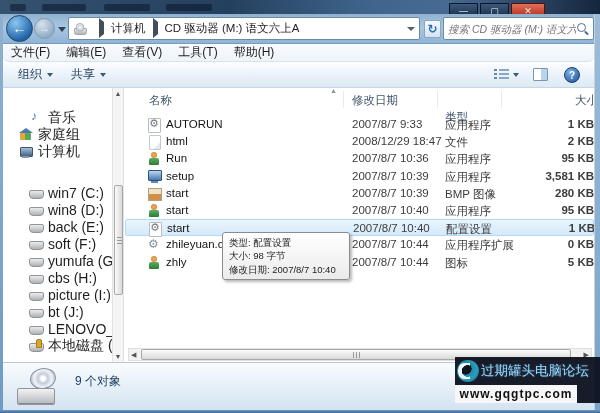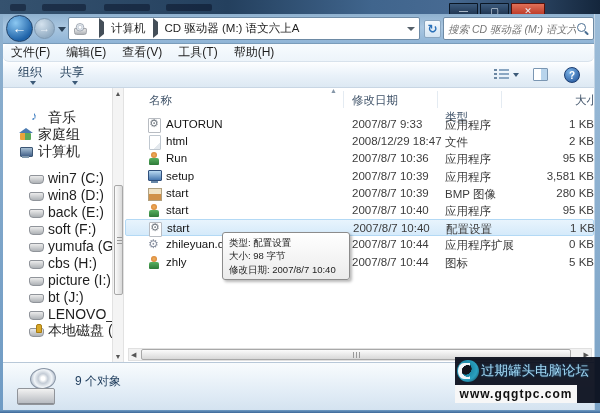--- a/index.html
+++ b/index.html
@@ -55,21 +55,21 @@
   
   .menubar { position:absolute; top:44px; left:3px; right:6px; height:18px;
     background:linear-gradient(#f7fbfe,#edf4fa); border-bottom:1px solid #d8e2ec;
     display:flex; align-items:center; font-size:12px; color:#1e1e1e;border-radius:6px; }
   .menu-item { padding:0 8px; }
 
   
   .toolbar { position:absolute; top:62px; left:3px; right:6px; height:26px;
     background:linear-gradient(#fdfeff,#e9f1f9 55%,#dde9f3); border-bottom:1px solid #c8d6e4;
     display:flex; align-items:center; font-size:12px; color:#1f3b57; }
-  .tool-btn { display:flex; align-items:center; padding:3px 9px; border-radius:2px;flex-direction:column; }
+  .tool-btn { display:flex; align-items:center; padding:3px 9px; border-radius:2px; }
   .tool-btn .dn { width:0; height:0; border-left:3.5px solid transparent; border-right:3.5px solid transparent;
     border-top:4px solid #3c5a78; margin-left:5px; }
   .tool-right { margin-left:auto; display:flex; align-items:center; margin-right:14px; }
   .views-icon { position:relative; width:15px; height:11px; margin-right:4px; }
   .views-icon::before { content:""; position:absolute; left:0; top:0; width:3px; height:2px; background:#6a86a2;
     box-shadow:0 4px 0 #6a86a2, 0 8px 0 #6a86a2; }
   .views-icon::after { content:""; position:absolute; left:5px; top:0; width:10px; height:2px; background:#8aa6c2;
     box-shadow:0 4px 0 #8aa6c2, 0 8px 0 #8aa6c2; }
   .views-caret { width:0; height:0; border-left:3.5px solid transparent; border-right:3.5px solid transparent;
     border-top:4px solid #3c5a78; margin-right:14px; }
@@ -79,21 +79,21 @@
     background:radial-gradient(circle at 35% 28%,#7ab2e6,#1e4f96); border:1px solid #1a3c70;
     color:#fff; font-size:10px; font-weight:bold; text-align:center; line-height:15px; }
   .help-icon::before { content:"?"; }
 
   
   .sidebar { position:absolute; top:88px; left:3px; width:109px; bottom:51px; background:#fff;
     overflow:hidden; font-size:14px; color:#1e1e1e; padding-top:21px; }
   .side-item { display:flex; align-items:center; height:17px; padding-left:16px; white-space:nowrap; }
   .side-item.lvl1 { padding-left:26px; }
   .side-item.gap-lg { }
-  .side-item.gap-md { margin-top:9px; }
+  .side-item.gap-md { margin-top:24px; }
 
   .si { position:relative; width:14px; height:14px; flex:none; margin-right:5px; }
   .si-music::before { content:"♪"; position:absolute; left:2px; top:-2px; color:#3a7abf; font-size:12px; }
   .si-homegroup::before { content:""; position:absolute; left:1px; top:5px; width:11px; height:7px;
     background:linear-gradient(90deg,#e8a33c 50%,#5aa85a 50%); border-radius:1px; }
   .si-homegroup::after { content:""; position:absolute; left:0; top:0; width:0; height:0;
     border-left:7px solid transparent; border-right:7px solid transparent; border-bottom:5px solid #4a7ab0; }
   .si-computer::before { content:""; position:absolute; left:1px; top:2px; width:11px; height:8px;
     background:linear-gradient(#a8c0d4,#44628a); border:1px solid #3c5674; border-radius:1px; }
   .si-computer::after { content:""; position:absolute; left:3px; bottom:1px; width:7px; height:2px; background:#8098ac; }
@@ -125,21 +125,21 @@
   .fl-header .hsize { position:absolute; left:388px; width:85px; top:5px; text-align:right; }
   .sort-arrow { position:absolute; left:205px; top:-1px; color:#8596a8; font-size:7px; }
   .hsep { position:absolute; top:3px; height:17px; width:1px; background:#e4ebf2; }
 
   .frows { position:absolute; top:28px; left:0; right:0; }
   .frow { position:relative; height:17.2px; font-size:11.5px; }
   .frow span { white-space:nowrap; }
   .frow .c-name { position:absolute; left:41px; top:2px; color:#141414; }
   .frow .c-date { position:absolute; left:227px; top:2px; color:#3c3c3c; }
   .frow .c-type { position:absolute; left:320px; top:2px; color:#3c3c3c; }
-  .frow .c-size { position:absolute; left:384px; width:85px; top:2px; text-align:right; color:#3c3c3c; }
+  .frow .c-size { position:absolute; left:384px; width:85px; top:2px; text-align:right; color:#3c3c3c;font-weight:bold; }
   .frow.hover { background:linear-gradient(#e8f4fd,#d5eafa); border:1px solid #b3d9f5; border-radius:2px; }
 
   .fi { position:absolute; left:22px; top:2px; width:14px; height:13px; }
   .fi-config::before { content:""; position:absolute; left:1px; top:0; width:11px; height:13px;
     background:#fff; border:1px solid #b8bcc2; border-radius:1px; }
   .fi-config::after { content:"⚙"; position:absolute; left:2px; top:-1px; color:#707880; font-size:11px; }
   .fi-file::before { content:""; position:absolute; left:2px; top:0; width:10px; height:13px;
     background:linear-gradient(135deg,#ffffff 72%,#e4e9ee 72%); border:1px solid #c0c8d0; border-radius:1px; }
   .fi-app::before { content:""; position:absolute; left:4px; top:0; width:6px; height:6px; border-radius:50%;
     background:radial-gradient(#f0b060,#d07828); }

